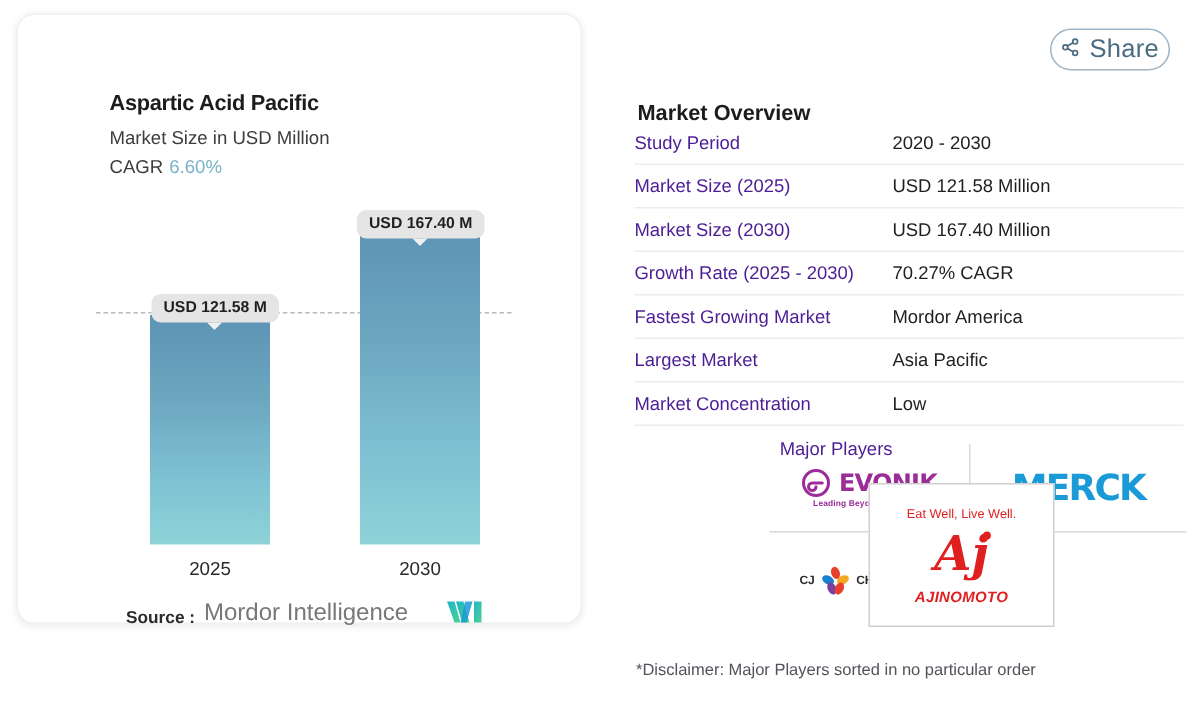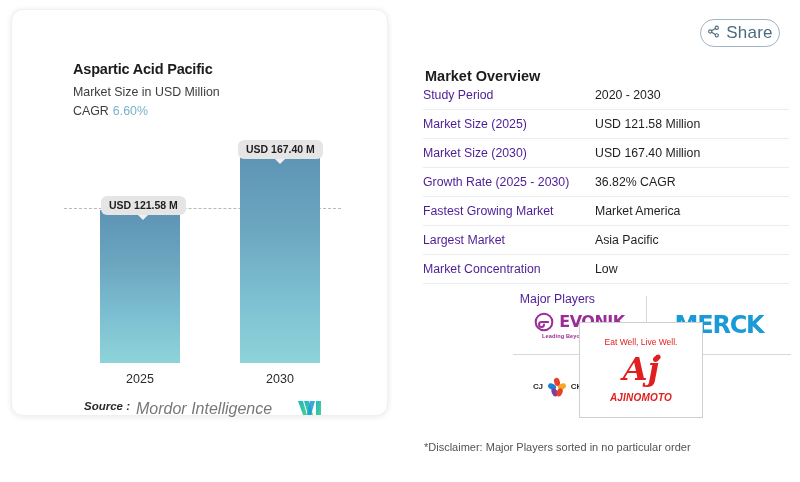--- a/index.html
+++ b/index.html
@@ -78,21 +78,21 @@
   .x-tick {
     position:absolute; top:362px;
     width:80px; text-align:center;
     font-size: 12.5px; color:#2b2b2b;
   }
   .tick-2025 { left: 88px; }
   .tick-2030 { left: 228px; }
 
   .source-row {
     position:absolute; left:72px; top:390px;
-    display:flex; align-items:flex-start; gap:6px;font-style:italic;
+    display:flex; align-items:flex-end; gap:6px;
   }
   .source-lbl { font-size:11.5px; font-weight:bold; color:#2b2b2b; }
   .source-val { font-size:16px; color:#787878; }
   .mi-logo { position:absolute; left:286px; top:388px; }
 
   
   .overview-title {
     position:absolute; left:425px; top:52px;
     font-size: 14.5px; font-weight:bold; color:#1c1c1c;margin-top:16px;
   }
@@ -242,25 +242,25 @@
     <div class="trow">
       <div class="tkey">Market Size (2025)</div>
       <div class="tval">USD 121.58 Million</div>
     </div>
     <div class="trow">
       <div class="tkey">Market Size (2030)</div>
       <div class="tval">USD 167.40 Million</div>
     </div>
     <div class="trow">
       <div class="tkey">Growth Rate (2025 - 2030)</div>
-      <div class="tval">36.82% CAGR</div>
+      <div class="tval">70.27% CAGR</div>
     </div>
     <div class="trow">
       <div class="tkey">Fastest Growing Market</div>
-      <div class="tval">Market America</div>
+      <div class="tval">Mordor America</div>
     </div>
     <div class="trow">
       <div class="tkey">Largest Market</div>
       <div class="tval">Asia Pacific</div>
     </div>
     <div class="trow">
       <div class="tkey">Market Concentration</div>
       <div class="tval">Low</div>
     </div>
     <div class="trow players-row">

